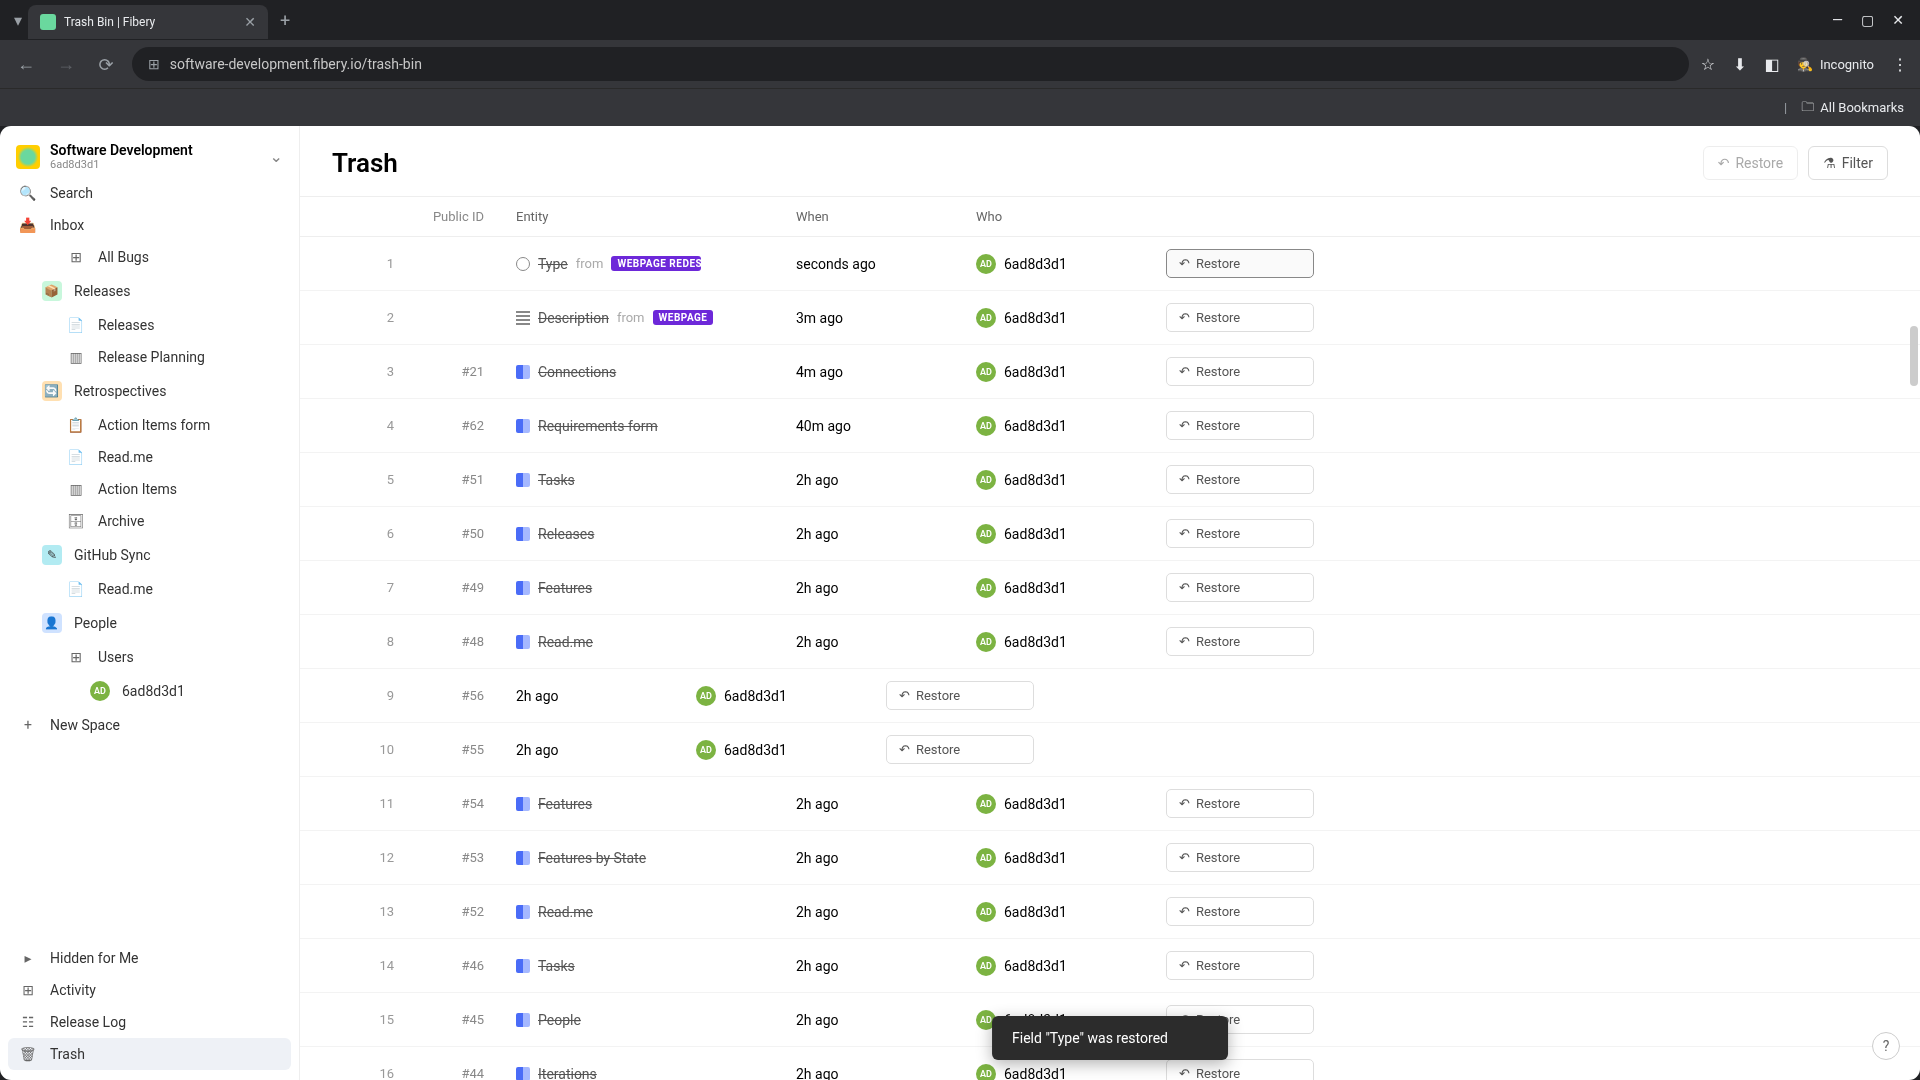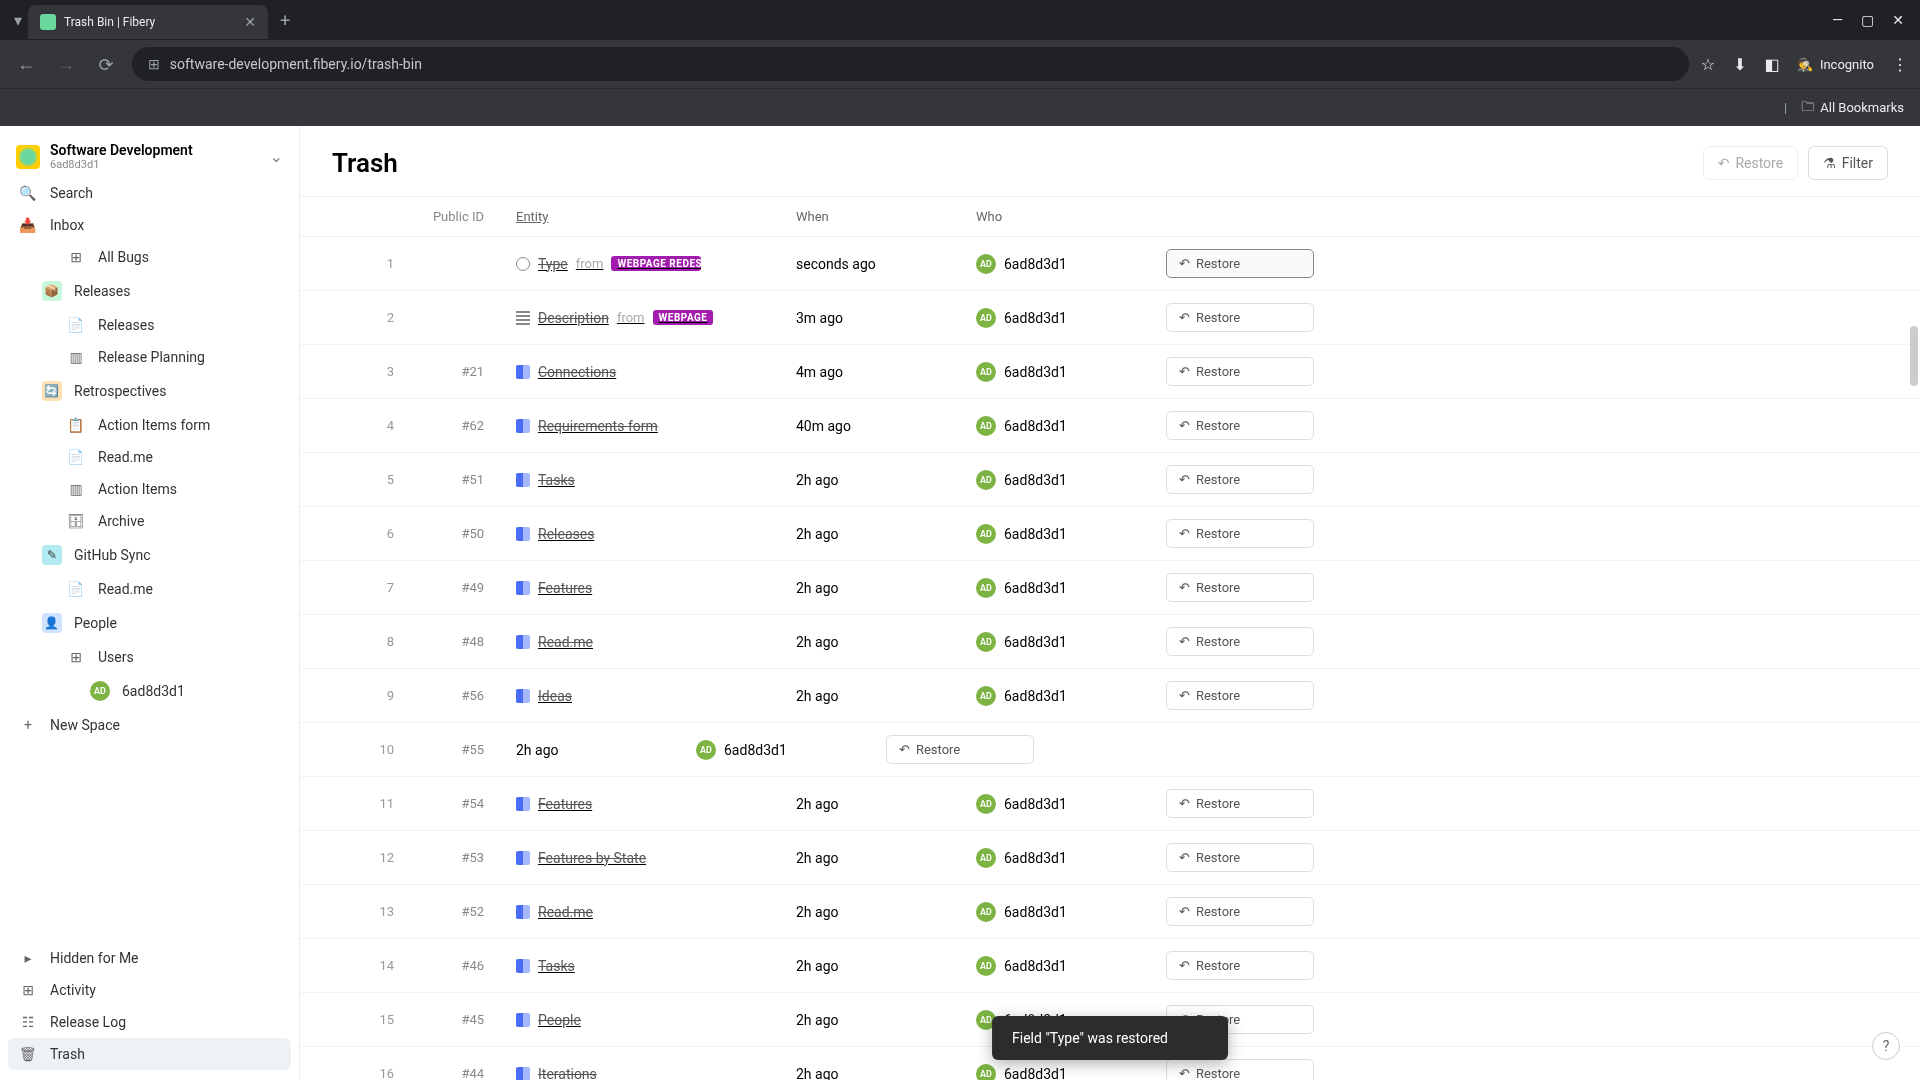--- a/index.html
+++ b/index.html
@@ -21,21 +21,21 @@
 .url-bar { flex: 1; background: #202124; border-radius: 20px; height: 34px; display: flex; align-items: center; padding: 0 16px; color: #9aa0a6; font-size: 14px; }
 .url-bar .lock { margin-right: 10px; }
 .url-bar .url-text { color: #c7c7c7; }
 .bar-icons { display: flex; gap: 18px; color: #e8eaed; align-items: center; }
 .bar-icons span { cursor: pointer; }
 .incognito { display: flex; align-items: center; gap: 6px; font-size: 13px; }
 .bookmarks-bar { background: #35363a; height: 38px; border-top: 1px solid #2a2a2a; display: flex; align-items: center; justify-content: flex-end; padding: 0 16px; color: #e8eaed; font-size: 13px; }
 .bookmarks-bar .bm { display: flex; align-items: center; gap: 6px; cursor: pointer; }
 
 
-.app { background: #fff; height: calc(1080px - 40px - 48px - 38px); display: flex; }
+.app { background: #fff; height: calc(1080px - 40px - 48px - 38px); display: flex; border-radius: 11px; }
 .sidebar { width: 300px; border-right: 1px solid #eee; padding: 10px 8px; display: flex; flex-direction: column; }
 .workspace { display: flex; align-items: center; gap: 10px; padding: 6px 8px; }
 .workspace .ws-icon { width: 24px; height: 24px; background: radial-gradient(circle, #6ad89e 40%, #ffce00 60%); border-radius: 4px; }
 .workspace .ws-text { flex: 1; }
 .workspace .ws-name { font-weight: 600; font-size: 14px; }
 .workspace .ws-id { font-size: 11px; color: #888; }
 .workspace .chev { color: #888; cursor: pointer; }
 
 .side-item { display: flex; align-items: center; gap: 12px; padding: 8px 10px; border-radius: 6px; font-size: 14px; color: #333; cursor: pointer; }
 .side-item.active { background: #eef1f6; }
@@ -59,36 +59,36 @@
 .header-actions { margin-left: auto; display: flex; gap: 10px; }
 .hdr-btn { display: flex; align-items: center; gap: 6px; padding: 8px 14px; border: 1px solid #ddd; border-radius: 6px; font-size: 14px; color: #555; cursor: pointer; background: #fff; }
 .hdr-btn.disabled { opacity: 0.5; }
 
 .table { border-top: 1px solid #eee; overflow-y: auto; flex: 1; }
 .thead { display: flex; border-bottom: 1px solid #eee; font-size: 13px; color: #666; }
 .th, .td { padding: 12px 16px; }
 .col-check { width: 60px; }
 .col-idx { width: 50px; text-align: right; }
 .col-id { width: 90px; text-align: right; color: #888; }
-.col-entity { width: 280px; text-decoration: underline; }
+.col-entity { width: 280px; }
 .col-when { width: 180px; }
 .col-who { width: 190px; }
 .col-action { width: 180px; }
 
 .trow { display: flex; align-items: center; border-bottom: 1px solid #f3f3f3; font-size: 14px; }
 .td.col-idx { color: #999; font-size: 13px; }
 .td.col-id { color: #888; font-size: 13px; }
 .entity-cell { display: flex; align-items: center; gap: 8px; }
 .entity-icon { width: 14px; height: 14px; display: inline-block; }
 .entity-icon.board { background: linear-gradient(to right, #4a6cf7 50%, #a5b8ff 50%); border-radius: 2px; }
 .entity-icon.circle { border: 1.5px solid #888; border-radius: 50%; }
 .entity-icon.lines { background: repeating-linear-gradient(to bottom, #888, #888 2px, transparent 2px, transparent 4px); }
 .entity-name { text-decoration: line-through; color: #555; }
 .from-text { color: #aaa; font-size: 13px; }
-.badge { background: #a21caf; color: #fff; font-size: 10px; font-weight: 700; padding: 2px 6px; border-radius: 3px; letter-spacing: 0.5px; white-space: nowrap; overflow: hidden; max-width: 90px; text-overflow: clip; }
+.badge { background: #6d28d9; color: #fff; font-size: 10px; font-weight: 700; padding: 2px 6px; border-radius: 3px; letter-spacing: 0.5px; white-space: nowrap; overflow: hidden; max-width: 90px; text-overflow: clip; }
 .who-cell { display: flex; align-items: center; gap: 8px; }
 .restore-btn { display: flex; align-items: center; gap: 6px; padding: 6px 12px; border: 1px solid #ddd; border-radius: 5px; font-size: 13px; color: #555; cursor: pointer; background: #fff; }
 .restore-btn.highlighted { border-color: #888; background: #fafafa; }
 
 .toast { position: absolute; bottom: 20px; left: 50%; transform: translateX(-50%); background: #2c2c2c; color: #fff; padding: 14px 60px 14px 20px; border-radius: 6px; font-size: 14px; box-shadow: 0 4px 16px rgba(0,0,0,0.3); }
 
 .help-btn { position: absolute; bottom: 20px; right: 20px; width: 28px; height: 28px; border: 1px solid #ccc; border-radius: 50%; display: flex; align-items: center; justify-content: center; color: #666; cursor: pointer; font-size: 14px; background: #fff; }
 
 .scrollbar-track { position: absolute; right: 2px; top: 200px; width: 8px; height: 500px; }
 .scrollbar-thumb { width: 8px; height: 60px; background: #ccc; border-radius: 4px; }
@@ -462,26 +462,20 @@
       <div class="restore-btn ">
         <span>↶</span>
         <span>Restore</span>
       </div>
     </div>
   </div>
           <div class="trow">
     <div class="td col-check"></div>
     <div class="td col-idx">9</div>
     <div class="td col-id">#56</div>
-    <div class="td col-entity">
-      <div class="entity-cell">
-        <span class="entity-icon board"></span>
-        <span class="entity-name">Ideas</span>
-      </div>
-    </div>
     <div class="td col-when">2h ago</div>
     <div class="td col-who">
       <div class="who-cell">
         <span class="user-badge">AD</span>
         <span>6ad8d3d1</span>
       </div>
     </div>
     <div class="td col-action">
       <div class="restore-btn ">
         <span>↶</span>

